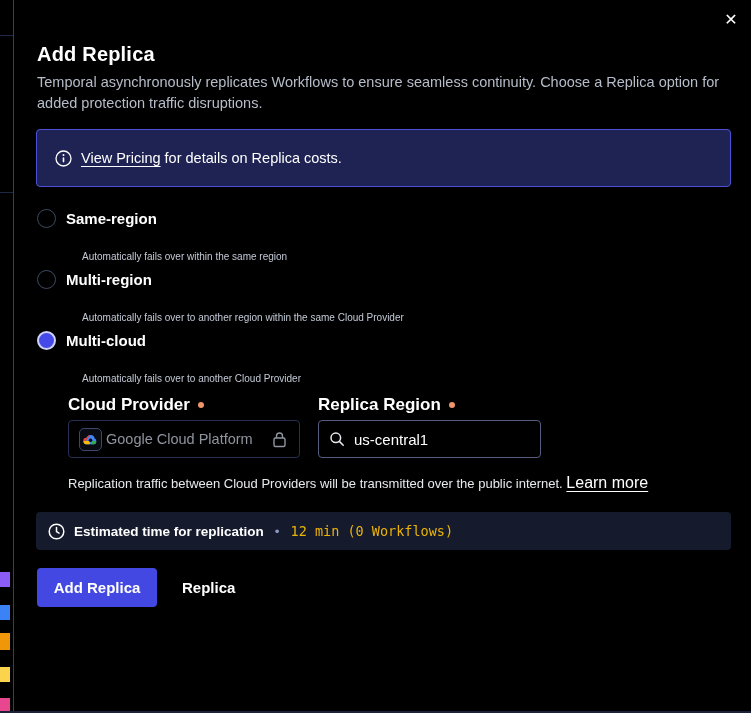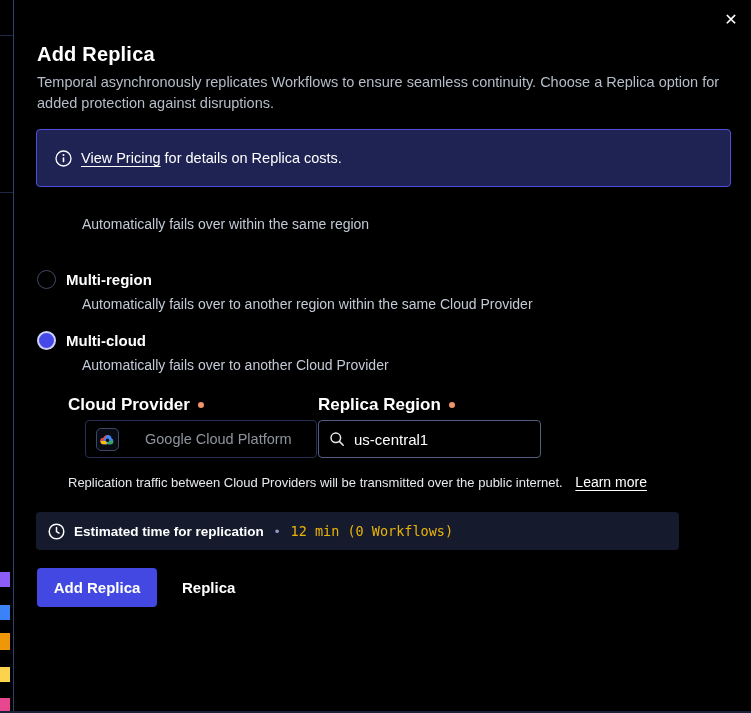--- a/index.html
+++ b/index.html
@@ -30,43 +30,43 @@
                     display:flex; align-items:center; padding:8px 18px; gap:9px; color:#fff; font-size:14.5px; }
   .pricing-banner a, .link { color:#fff; text-decoration:underline; text-underline-offset:3px; cursor:pointer; }
 
   
   .option { position:absolute; left:23px; }
   .opt0 { top:209px; } .opt1 { top:270px; } .opt2 { top:331px; }
   .opt-head { display:flex; align-items:center; gap:10px; }
   .radio { width:19px; height:19px; border-radius:50%; border:1.5px solid #3d4a63; background:transparent; flex:0 0 auto; }
   .radio.checked { background:#4549e8; border:2px solid #ced2fa; }
   .opt-label { color:#fff; font-size:15px; font-weight:700; }
-  .opt-desc { margin:7px 0 0 45px; color:#c3cad6; font-size:14px; }
+  .opt-desc { margin:23px 0 0 45px; color:#c3cad6; font-size:10px; }
 
   
   .field-labels { position:absolute; top:395px; left:54px; width:660px; }
   .field-label { position:absolute; top:0; display:flex; align-items:center; gap:8px;
                  color:#fff; font-size:17px; font-weight:700; }
   .fl-provider { left:0; } .fl-region { left:250px;justify-content:flex-end; }
   .req-dot { width:6px; height:6px; border-radius:50%; background:#f0946c; }
 
   .field { position:absolute; top:420px; height:38px; border-radius:4px; display:flex; align-items:center; background:#000; }
-  .field-provider { left:54px; width:232px; border:1px solid #262e52; padding:0 12px 0 10px; gap:26px; cursor:not-allowed;margin-left:17px; }
+  .field-provider { left:54px; width:232px; border:1px solid #262e52; padding:0 12px 0 10px; gap:4px; cursor:not-allowed; }
   .provider-text { color:#8f949e; font-size:14.5px; flex:1 1 auto; white-space:nowrap; }
   .gcp-chip { width:23px; height:23px; border:1px solid #3f466b; border-radius:5px;
               display:flex; align-items:center; justify-content:center; background:#0a0c14; flex:0 0 auto; }
   .field-region { left:304px; width:223px; border:1px solid #565e80; padding:0 10px; gap:9px; }
   .region-input { background:transparent; border:none; outline:none; color:#fff; font-size:15px;
                   font-family:"Liberation Sans", sans-serif; width:100%; }
 
   .mc-note { position:absolute; left:54px; top:474px; color:#e6e9ee; font-size:13px; }
-  .mc-note .link { font-size:14px;margin-left:9px; }
-
-  
-  .estimate-banner { position:absolute; left:22px; top:512px; width:643px; height:38px;
+  .mc-note .link { font-size:16px; }
+
+  
+  .estimate-banner { position:absolute; left:22px; top:512px; width:695px; height:38px;
                      background:#151b2d; border-radius:4px; display:flex; align-items:center;
                      padding:0 12px; gap:9px; }
   .est-label { color:#fff; font-size:13.5px; font-weight:700; }
   .est-sep { color:#8c9ac2; font-size:13.5px; margin:0 2px; }
   .est-value { color:#eab308; font-size:13.5px; font-family:"DejaVu Sans Mono", monospace; }
 
   
   .submit-btn { position:absolute; left:23px; top:568px; width:120px; height:39px;
                 background:#4348e2; color:#fff; border:none; border-radius:4px;
                 font-size:15px; font-weight:600; font-family:"Liberation Sans", sans-serif; cursor:pointer; }
@@ -89,36 +89,40 @@
   <div class="swatch sw2" style="background: rgb(239, 151, 8);"></div>
   <div class="swatch sw3" style="background: rgb(252, 211, 77);"></div>
   <div class="swatch sw4" style="background: rgb(232, 71, 143);"></div>
   <div class="bg-bottombar"></div>
 
   <div class="modal">
 
     <div class="close-btn">✕</div>
 
     <h1 class="title">Add Replica</h1>
-    <p class="subtitle">Temporal asynchronously replicates Workflows to ensure seamless continuity. Choose a Replica option for added protection against disruptions.</p>
+    <p class="subtitle">Temporal asynchronously replicates Workflows to ensure seamless continuity. Choose a Replica option for added protection traffic disruptions.</p>
 
     <div class="pricing-banner">
       <span>
         <svg width="17" height="17" viewBox="0 0 17 17">
           <circle cx="8.5" cy="8.5" r="7.5" fill="none" stroke="#fff" stroke-width="1.3"></circle>
           <circle cx="8.5" cy="4.9" r="1" fill="#fff"></circle>
           <rect x="7.7" y="7.2" width="1.6" height="5.2" rx="0.8" fill="#fff"></rect>
         </svg>
       </span>
       <span>
         <a class="link">View Pricing</a><span> for details on Replica costs.</span>
       </span>
     </div>
 
     <div class="option opt0">
+      <div class="opt-head">
+        <span class="radio"></span>
+        <span class="opt-label">Same-region</span>
+      </div>
       <div class="opt-desc">Automatically fails over within the same region</div>
     </div>
 
     <div class="option opt2">
       <div class="opt-head">
         <span class="radio checked"></span>
         <span class="opt-label">Multi-cloud</span>
       </div>
       <div class="opt-desc">Automatically fails over to another Cloud Provider</div>
     </div>

